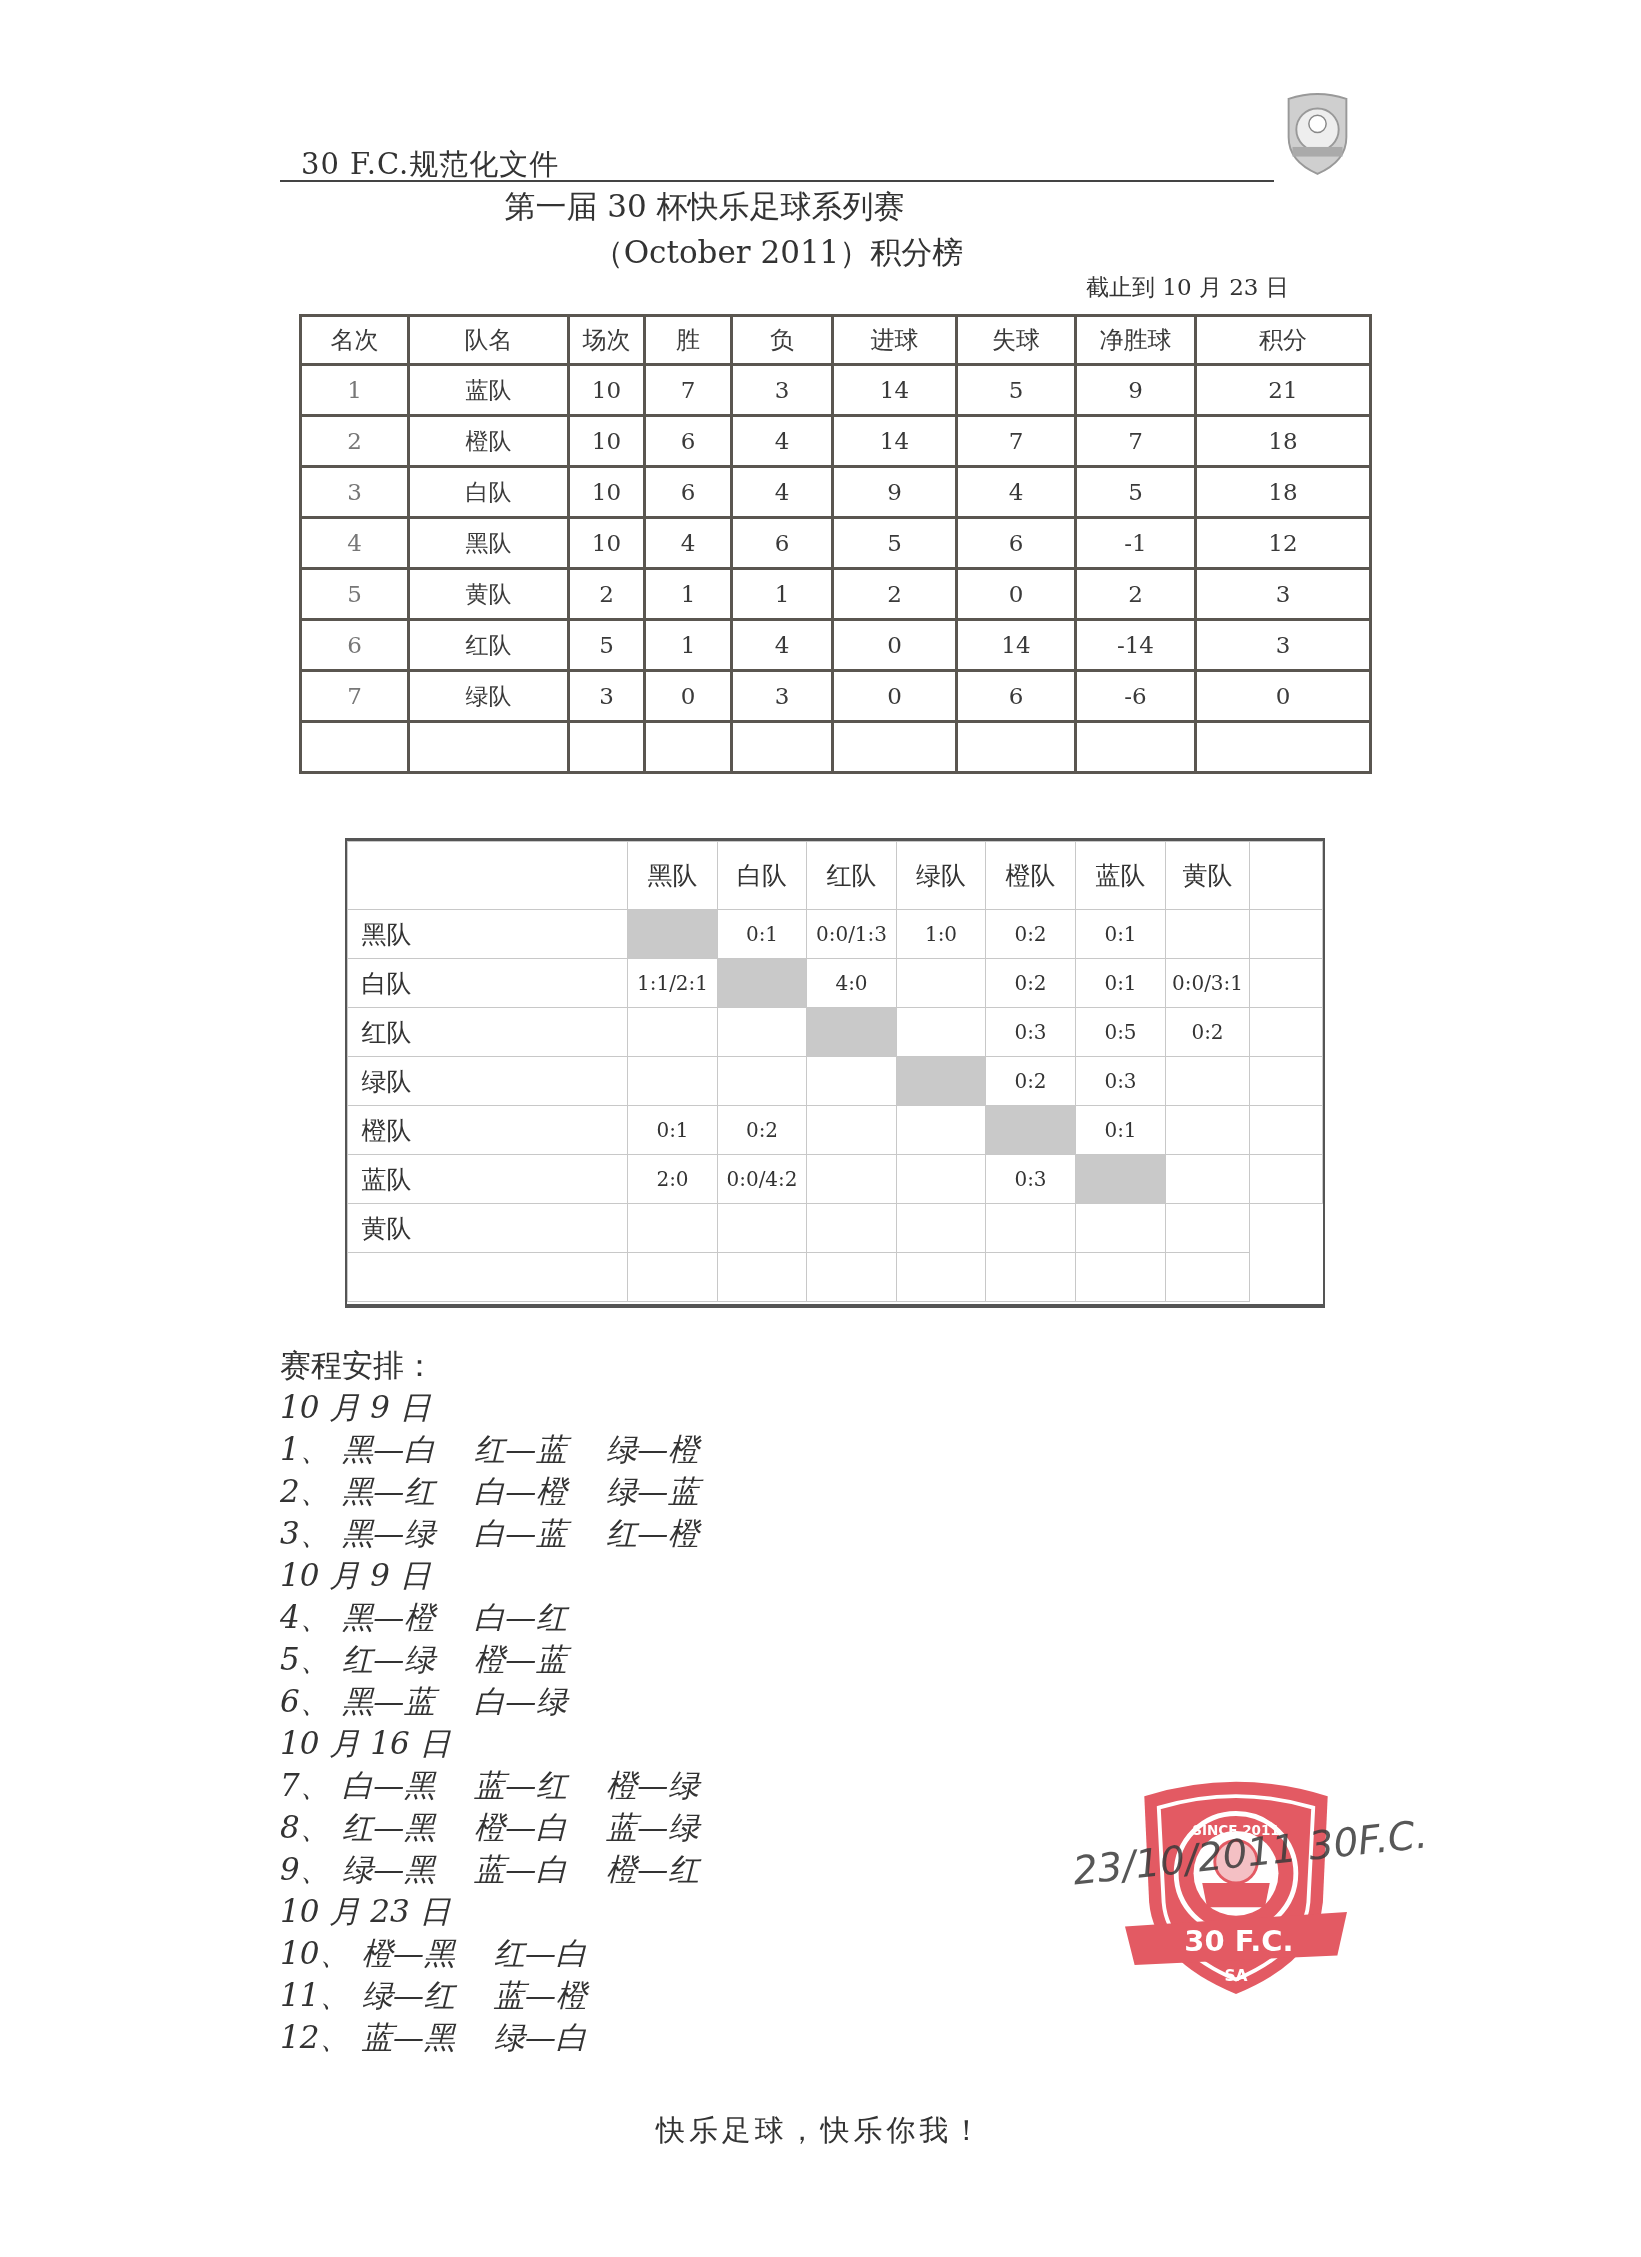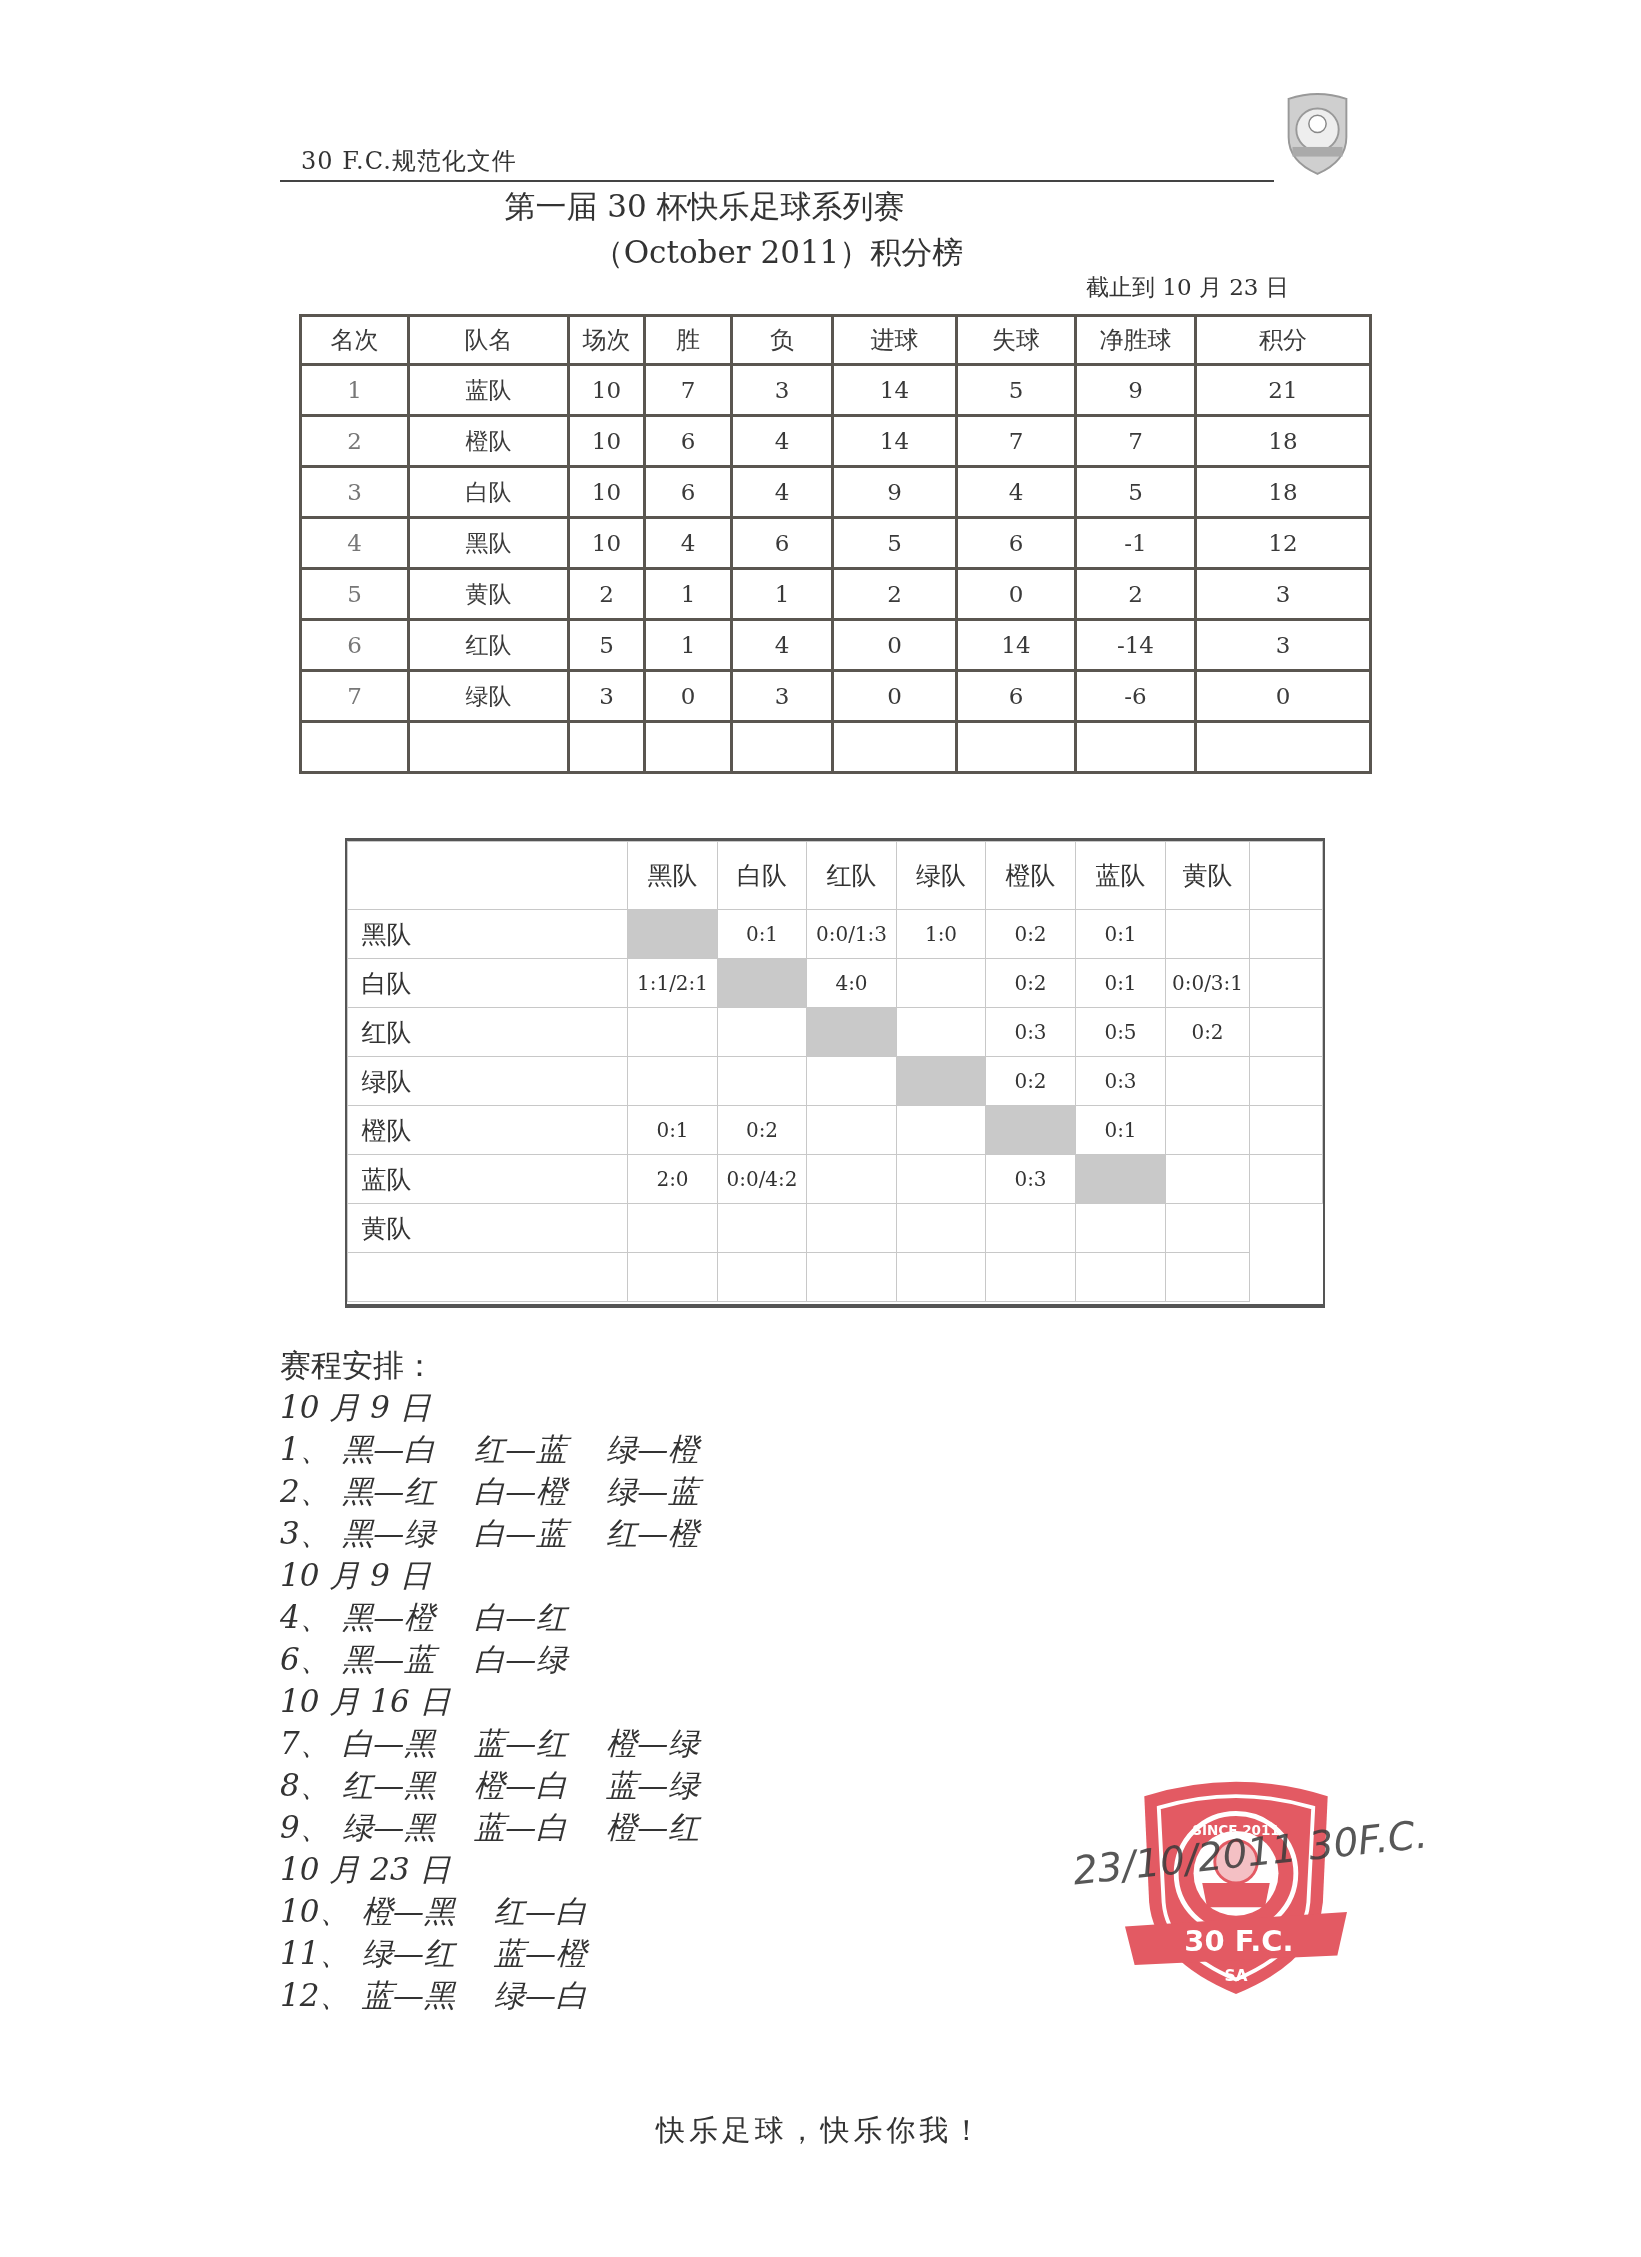--- a/index.html
+++ b/index.html
@@ -1,19 +1,19 @@
 <!DOCTYPE html>
 <html><head>
 <meta charset="utf-8">
 <style>
   html, body { margin:0; padding:0; }
   body { width:1641px; height:2257px; background:#ffffff; position:relative; overflow:hidden;
          font-family:"DejaVu Serif", "Liberation Serif", serif; color:#2a2a2a; }
   .abs { position:absolute; }
-  .hdr-title { left:301px; top:145px; font-size:24px; letter-spacing:1px; color:#333; }
+  .hdr-title { left:301px; top:145px; font-size:29px; letter-spacing:1px; color:#333; }
   .hdr-line { left:280px; top:180px; width:994px; height:1.9px; background:#444; }
   .logo-top { left:1279px; top:89px; width:77px; height:87px; }
   .title1 { left:0; width:1409px; top:186px; text-align:center; font-size:31px; color:#333; }
   .title2 { left:0; width:1556px; top:232px; text-align:center; font-size:31px; color:#333; }
   .asof { left:1086px; top:272px; font-size:23px; color:#333; }
 
   table.standings { position:absolute; left:299px; top:314px; border-collapse:collapse; }
   table.standings td { border:3.9px solid #5a5650; text-align:center; font-size:23px; color:#3a3a3a; padding:0; height:48px; }
   table.standings tr.head td { height:46px; font-size:24px; }
   table.standings td.rank { color:#777; }
@@ -289,20 +289,21 @@
 <div class="abs sched">
   <div class="heading">赛程安排：</div>
 
   <div class="date">10 月 9 日</div>
   <div class="round"><span class="n">1、</span><span class="m">黑—白</span><span class="m">红—蓝</span><span class="m">绿—橙</span></div>
   <div class="round"><span class="n">2、</span><span class="m">黑—红</span><span class="m">白—橙</span><span class="m">绿—蓝</span></div>
   <div class="round"><span class="n">3、</span><span class="m">黑—绿</span><span class="m">白—蓝</span><span class="m">红—橙</span></div>
 
   <div class="date">10 月 9 日</div>
   <div class="round"><span class="n">4、</span><span class="m">黑—橙</span><span class="m">白—红</span></div>
+  <div class="round"><span class="n">5、</span><span class="m">红—绿</span><span class="m">橙—蓝</span></div>
   <div class="round"><span class="n">6、</span><span class="m">黑—蓝</span><span class="m">白—绿</span></div>
 
   <div class="date">10 月 16 日</div>
   <div class="round"><span class="n">7、</span><span class="m">白—黑</span><span class="m">蓝—红</span><span class="m">橙—绿</span></div>
   <div class="round"><span class="n">8、</span><span class="m">红—黑</span><span class="m">橙—白</span><span class="m">蓝—绿</span></div>
   <div class="round"><span class="n">9、</span><span class="m">绿—黑</span><span class="m">蓝—白</span><span class="m">橙—红</span></div>
 
   <div class="date">10 月 23 日</div>
   <div class="round"><span class="n">10、</span><span class="m">橙—黑</span><span class="m">红—白</span></div>
   <div class="round"><span class="n">11、</span><span class="m">绿—红</span><span class="m">蓝—橙</span></div>

